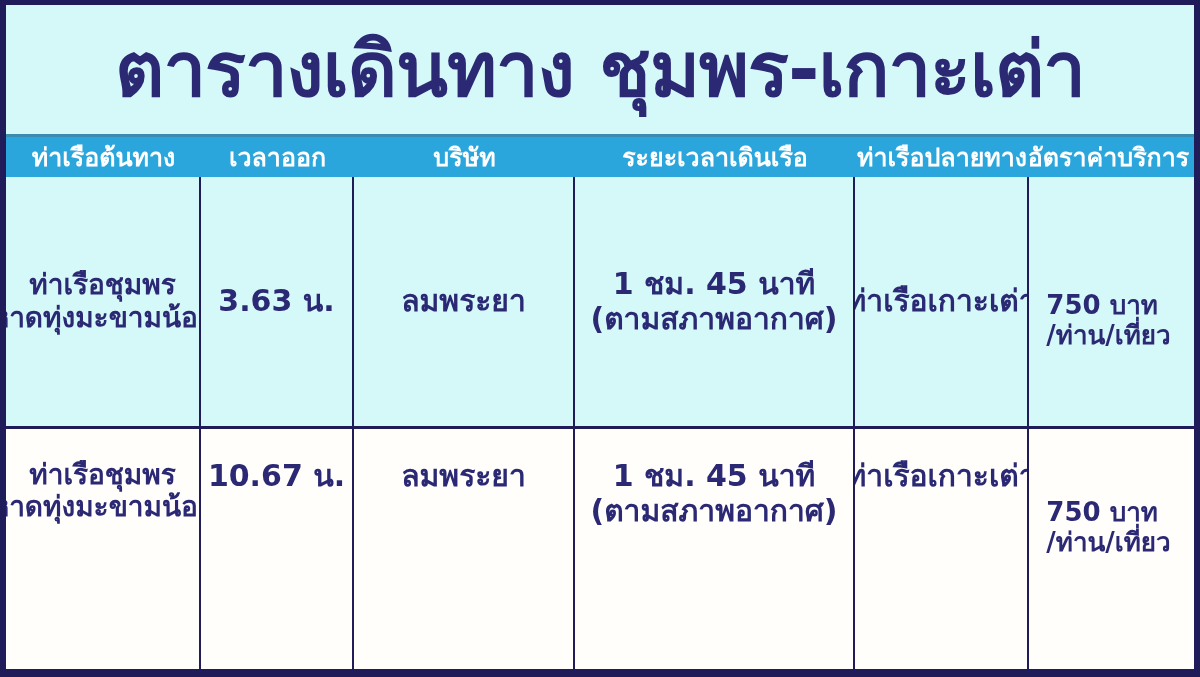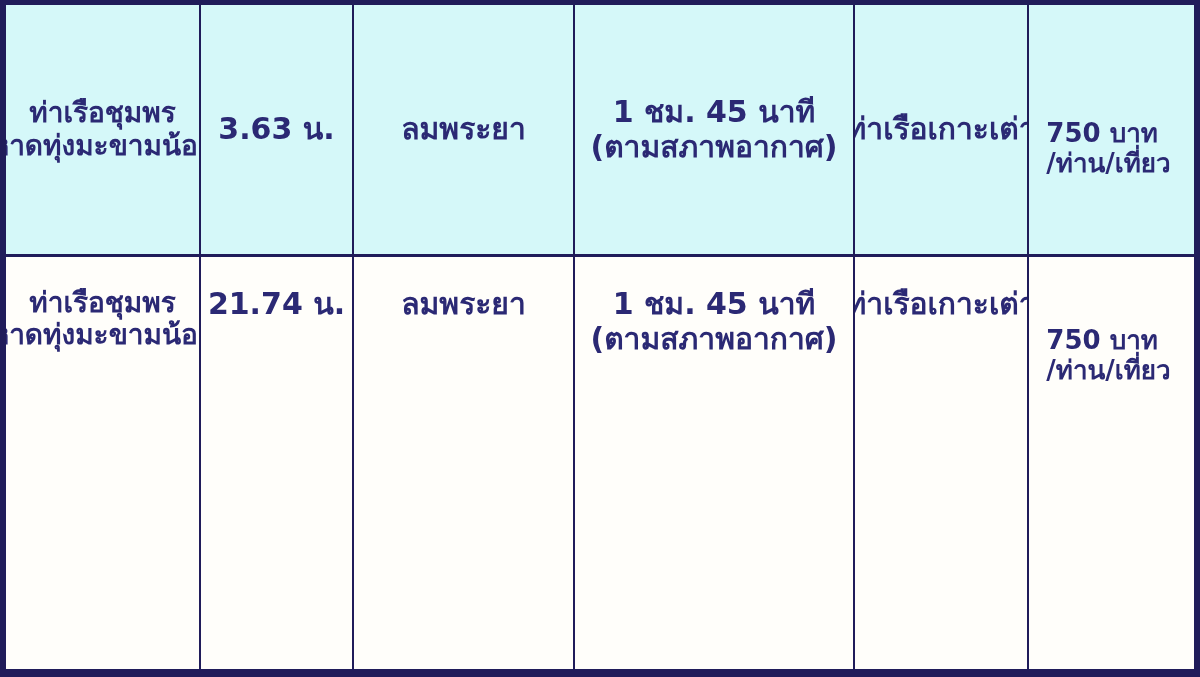--- a/index.html
+++ b/index.html
@@ -100,21 +100,32 @@
   .origin-cell { font-size: 28px; }
   .fare-cell { font-size: 26px; }
   .fare-block { text-align: left; }
 </style>
 </head>
 <body>
 
 <div class="frame">
   <div class="inner">
 
+    <div class="title-section">
+      <div class="title-text">ตารางเดินทาง ชุมพร-เกาะเต่า</div>
+    </div>
 
+    <div class="header-row">
+      <div class="hcell c0">ท่าเรือต้นทาง</div>
+      <div class="hcell c1">เวลาออก</div>
+      <div class="hcell c2">บริษัท</div>
+      <div class="hcell c3">ระยะเวลาเดินเรือ</div>
+      <div class="hcell c4">ท่าเรือปลายทาง</div>
+      <div class="hcell c5">อัตราค่าบริการ</div>
+    </div>
 
     <div class="tbody">
 
       <div class="trow trow-1">
         <div class="cell c0 origin-cell">
           <div>ท่าเรือชุมพร</div>
           <div>หาดทุ่งมะขามน้อย</div>
         </div>
         <div class="cell c1">3.63 น.</div>
         <div class="cell c2">ลมพระยา</div>
@@ -129,21 +140,21 @@
             <div>/ท่าน/เที่ยว</div>
           </div>
         </div>
       </div>
 
       <div class="trow trow-2">
         <div class="cell c0 origin-cell">
           <div>ท่าเรือชุมพร</div>
           <div>หาดทุ่งมะขามน้อย</div>
         </div>
-        <div class="cell c1">21.74 น.</div>
+        <div class="cell c1">10.67 น.</div>
         <div class="cell c2">ลมพระยา</div>
         <div class="cell c3">
           <div>1 ชม. 45 นาที</div>
           <div>(ตามสภาพอากาศ)</div>
         </div>
         <div class="cell c4">ท่าเรือเกาะเต่า</div>
         <div class="cell c5 last fare-cell">
           <div class="fare-block">
             <div>750 บาท</div>
             <div>/ท่าน/เที่ยว</div>

